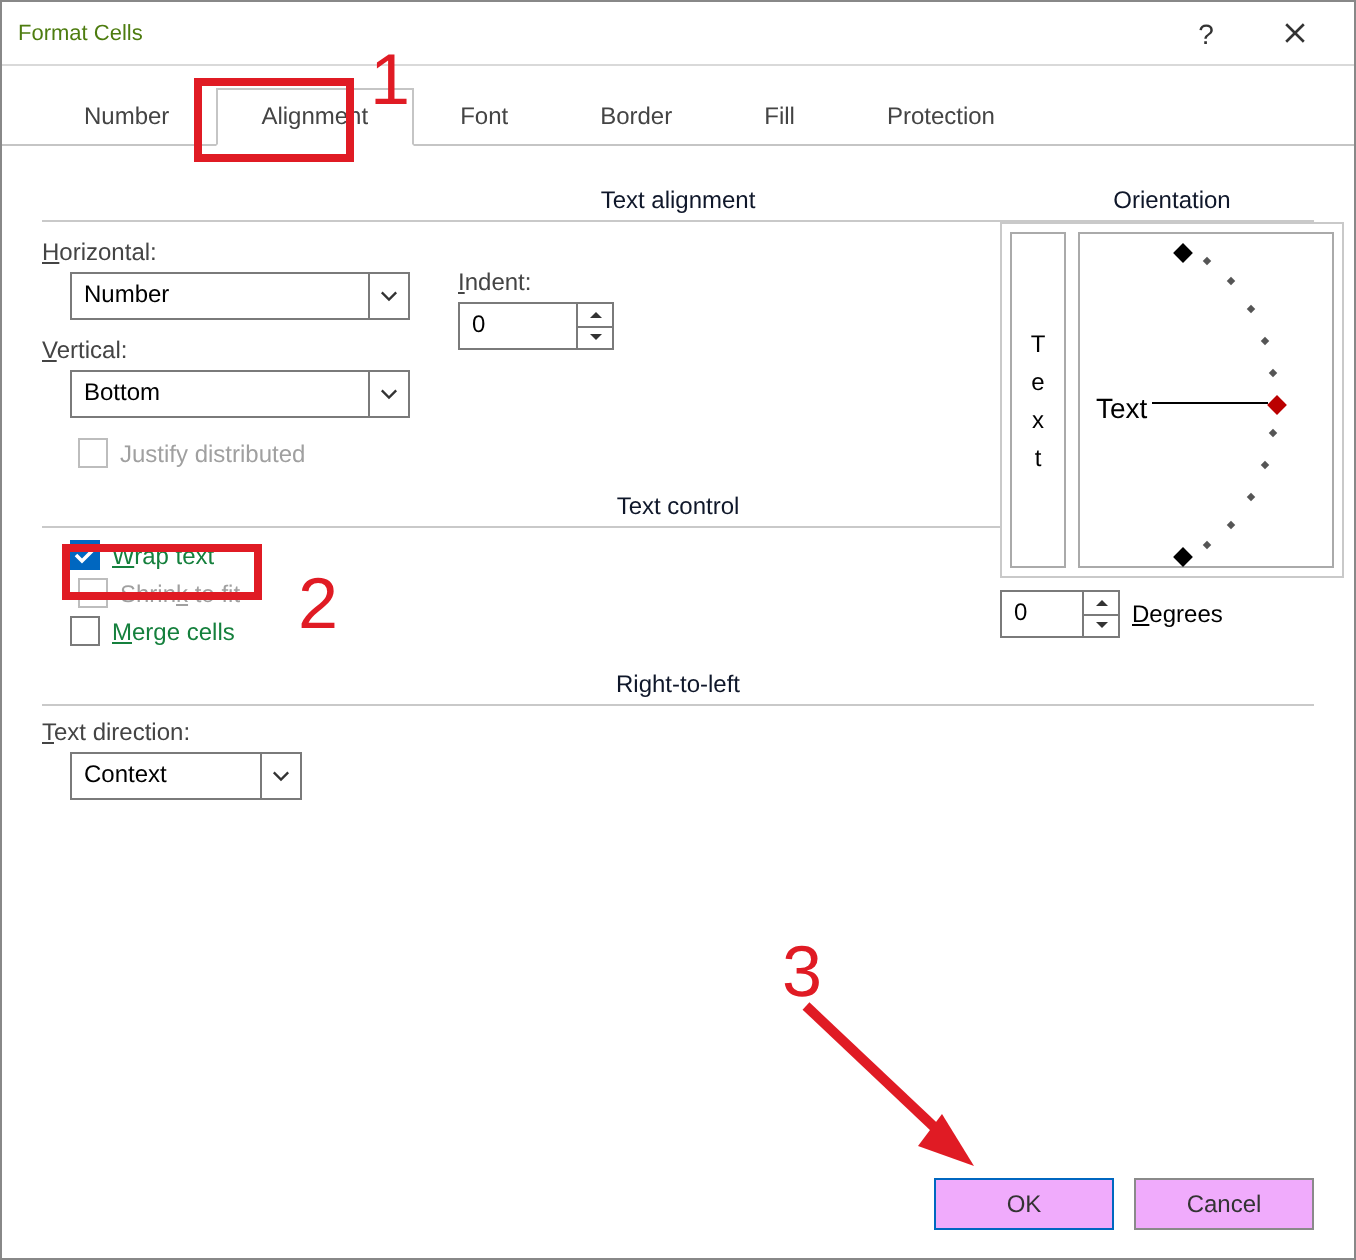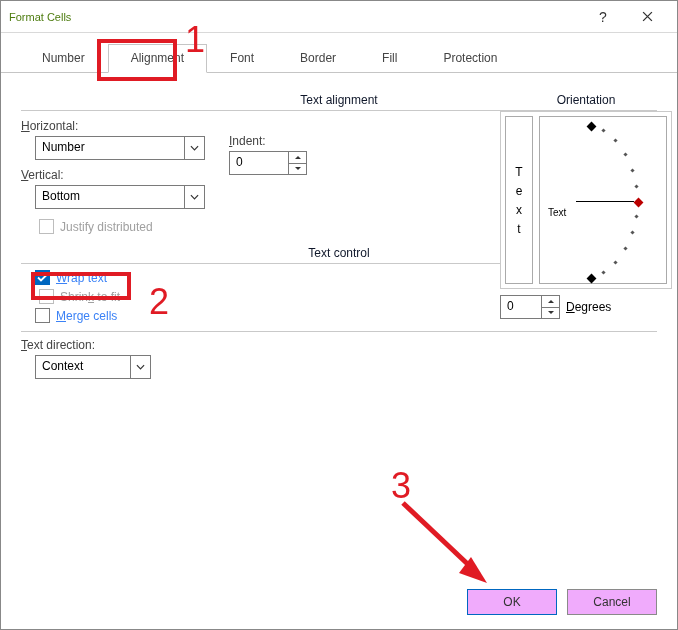--- a/index.html
+++ b/index.html
@@ -53,21 +53,21 @@
   .spin .spinbtns {
     width: 18px; border-left: 1px solid #7a7a7a; display: flex; flex-direction: column;
   }
   .spin .sbtn {
     flex: 1; display: flex; align-items: center; justify-content: center;
   }
   .spin .sbtn:first-child { border-bottom: 1px solid #7a7a7a; }
   .spin .sbtn svg { width: 8px; height: 5px; }
   .sw-78 { width: 78px; }
   .sw-60 { width: 60px; }
-  .checkrow { display: flex; align-items: center; margin: 4px 0 4px 14px; color: #3b82f6; }
+  .checkrow { display: flex; align-items: center; margin: 4px 0 4px 14px; color: #15803d; }
   .checkrow.disabled { color: #a0a0a0; margin-left: 18px; }
   .checkbox {
     width: 15px; height: 15px; border: 1px solid #7a7a7a; margin-right: 6px;
     display: flex; align-items: center; justify-content: center; background: #fff;
   }
   .checkrow.disabled .checkbox { border-color: #bdbdbd; }
   .checkbox.checked { background: #0067c0; border-color: #0067c0; }
   .checkbox.checked svg { width: 11px; height: 9px; }
   .orientation {
     position: absolute; top: 8px; right: 5px; width: 172px;
@@ -81,21 +81,21 @@
     border: 1px solid #aaa; display: flex; flex-direction: column;
     align-items: center; justify-content: center; gap: 5px; font-size: 11px;
   }
   .orient-right {
     position: absolute; left: 38px; top: 4px; right: 4px; bottom: 4px;
     border: 1px solid #aaa;
   }
   .diamond { position: absolute; width: 7px; height: 7px; background: #000; transform: rotate(45deg); }
   .diamond.sm { width: 3px; height: 3px; background: #555; }
   .diamond.red { background: #b00; }
-  .orient-text { position: absolute; left: 8px; top: 79px; font-size: 10px; margin-top: 11px; }
+  .orient-text { position: absolute; left: 8px; top: 79px; font-size: 14px; }
   .orient-line { position: absolute; left: 36px; top: 84px; width: 58px; height: 1px; background: #000; }
   .deg-row { display: flex; align-items: center; margin-top: 6px; gap: 6px; }
   .buttons {
     position: absolute; bottom: 14px; right: 20px; display: flex; gap: 10px;
   }
   .btn {
     width: 90px; height: 26px; border: 1px solid #8a8a8a; background: #f0abfc;
     display: flex; align-items: center; justify-content: center; color: #333;
   }
   .btn.primary { border-color: #0067c0; }
@@ -204,20 +204,21 @@
         <div class="checkbox"></div>
         <span>Shrin<u>k</u> to fit</span>
       </div>
       <div class="checkrow">
         <div class="checkbox"></div>
         <span><u>M</u>erge cells</span>
       </div>
     </div>
 
     <div class="groupbox">
+      <div class="grouplabel">Right-to-left</div>
       <div class="groupline"></div>
       <label class="lbl"><u>T</u>ext direction:</label>
       <div class="selectwrap sw-112">
         <div class="val">Context</div>
         <div class="arrow">
             <svg viewBox="0 0 10 6">
               <path d="M1 1 L5 5 L9 1" fill="none" stroke="#333" stroke-width="1.3"></path>
             </svg>
           </div>
       </div>

